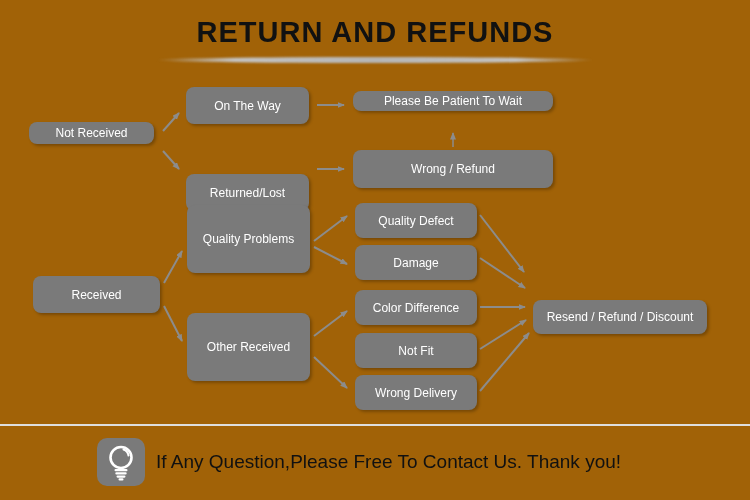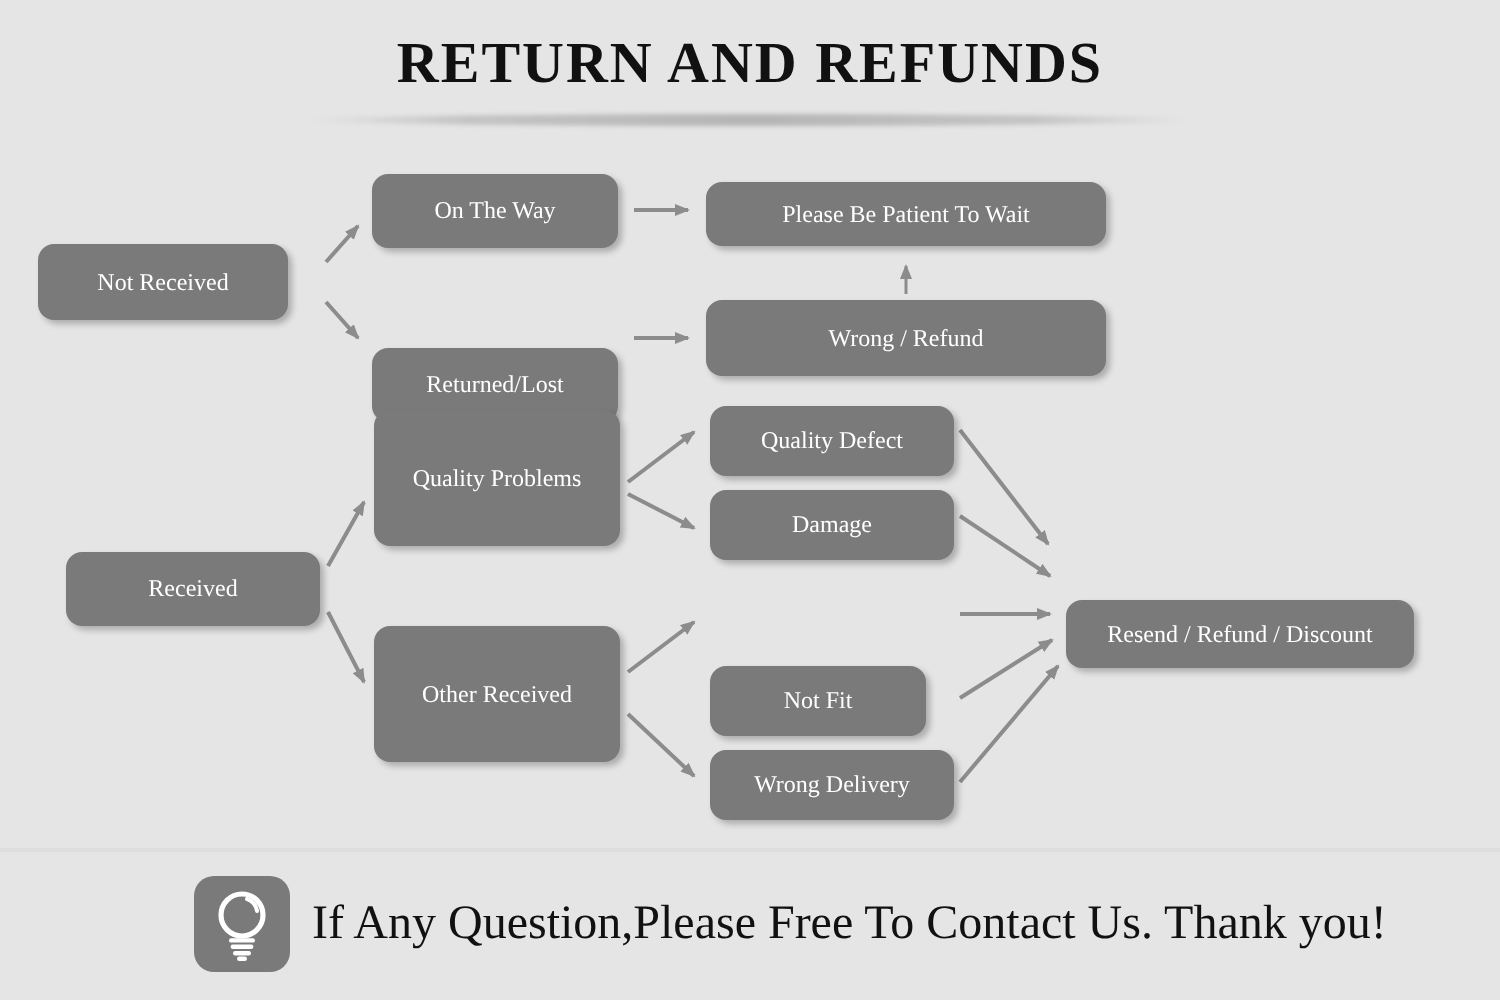--- a/index.html
+++ b/index.html
@@ -1,20 +1,20 @@
 <!DOCTYPE html>
 <html><head>
 <meta charset="utf-8">
 <style>
   html,body{margin:0;padding:0;background:#ffffff;}
   #stage{
     position:relative;
     width:750px;height:500px;
-    background:#e5e5e5;
-    font-family:Liberation Serif, serif;
+    background:#a16207;
+    font-family:Liberation Sans, sans-serif;
     overflow:hidden;
   }
   .title{
     position:absolute;left:0;top:16px;width:750px;
     text-align:center;
     font-size:29px;font-weight:600;letter-spacing:1px;
     color:#111111;
   }
   .title-shadow{
     position:absolute;left:155px;top:57px;width:440px;height:6px;
@@ -26,46 +26,46 @@
     position:absolute;
     background:#7a7a7a;
     color:#ffffff;
     border-radius:8px;
     display:flex;align-items:center;justify-content:center;
     font-size:12px;
     box-shadow:2px 2px 3px rgba(0,0,0,0.25);
     white-space:nowrap;
   }
   
-  .n-not-received        {left:19px;  top:122px; width:125px; height:38px;}
+  .n-not-received        {left:29px;  top:122px; width:125px; height:22px;}
   .n-on-the-way          {left:186px; top:87px;  width:123px; height:37px;}
   .n-returned-lost       {left:186px; top:150px; width:123px; height:37px;margin-top:24px;}
-  .n-please-wait         {left:353px; top:91px;  width:200px; height:32px;}
+  .n-please-wait         {left:353px; top:91px;  width:200px; height:20px;}
   .n-resend-refund       {left:353px; top:150px; width:200px; height:38px;}
   .n-received            {left:33px;  top:276px; width:127px; height:37px;}
   .n-quality-problems    {left:187px; top:205px; width:123px; height:68px;}
   .n-other-problems      {left:187px; top:313px; width:123px; height:68px;}
   .n-quality-defect      {left:355px; top:203px; width:122px; height:35px;}
   .n-damage              {left:355px; top:245px; width:122px; height:35px;}
   .n-color-difference    {left:355px; top:290px; width:122px; height:35px;}
-  .n-not-fit             {left:355px; top:333px; width:108px; height:35px;}
+  .n-not-fit             {left:355px; top:333px; width:122px; height:35px;}
   .n-wrong-delivery      {left:355px; top:375px; width:122px; height:35px;}
   .n-resend-discount     {left:533px; top:300px; width:174px; height:34px;}
   .arrows{position:absolute;left:0;top:0;width:750px;height:500px;pointer-events:none;}
   .divider{
     position:absolute;left:0;top:424px;width:750px;height:2px;
     background:#dedede;
   }
   .footer-icon{
     position:absolute;left:97px;top:438px;width:48px;height:48px;
   }
   .footer-text{
     position:absolute;left:156px;top:438px;height:48px;
     display:flex;align-items:center;
-    font-size:24px;color:#111111;
+    font-size:19px;color:#111111;
   }
 </style>
 </head>
 <body>
 
 <div id="stage">
 
   <div class="title">RETURN AND REFUNDS</div>
   <div class="title-shadow"></div>
 
@@ -98,20 +98,21 @@
   <div class="node n-not-received">Not Received</div>
   <div class="node n-on-the-way">On The Way</div>
   <div class="node n-returned-lost">Returned/Lost</div>
   <div class="node n-please-wait">Please Be Patient To Wait</div>
   <div class="node n-resend-refund">Wrong / Refund</div>
   <div class="node n-received">Received</div>
   <div class="node n-quality-problems">Quality Problems</div>
   <div class="node n-other-problems">Other Received</div>
   <div class="node n-quality-defect">Quality Defect</div>
   <div class="node n-damage">Damage</div>
+  <div class="node n-color-difference">Color Difference</div>
   <div class="node n-not-fit">Not Fit</div>
   <div class="node n-wrong-delivery">Wrong Delivery</div>
   <div class="node n-resend-discount">Resend / Refund / Discount</div>
 
   <div class="divider"></div>
   <svg class="footer-icon" viewBox="0 0 48 48" xmlns="http://www.w3.org/2000/svg">
     <rect x="0" y="0" width="48" height="48" rx="10" fill="#7a7a7a"></rect>
     <circle cx="24" cy="19.5" r="10.5" fill="none" stroke="#ffffff" stroke-width="2.6"></circle>
     <path d="M26.5 11.5 A 7.5 7.5 0 0 1 31.5 17.5" fill="none" stroke="#ffffff" stroke-width="2" stroke-linecap="round"></path>
     <line x1="18.6" y1="32.2" x2="29.4" y2="32.2" stroke="#ffffff" stroke-width="2.2" stroke-linecap="round"></line>

